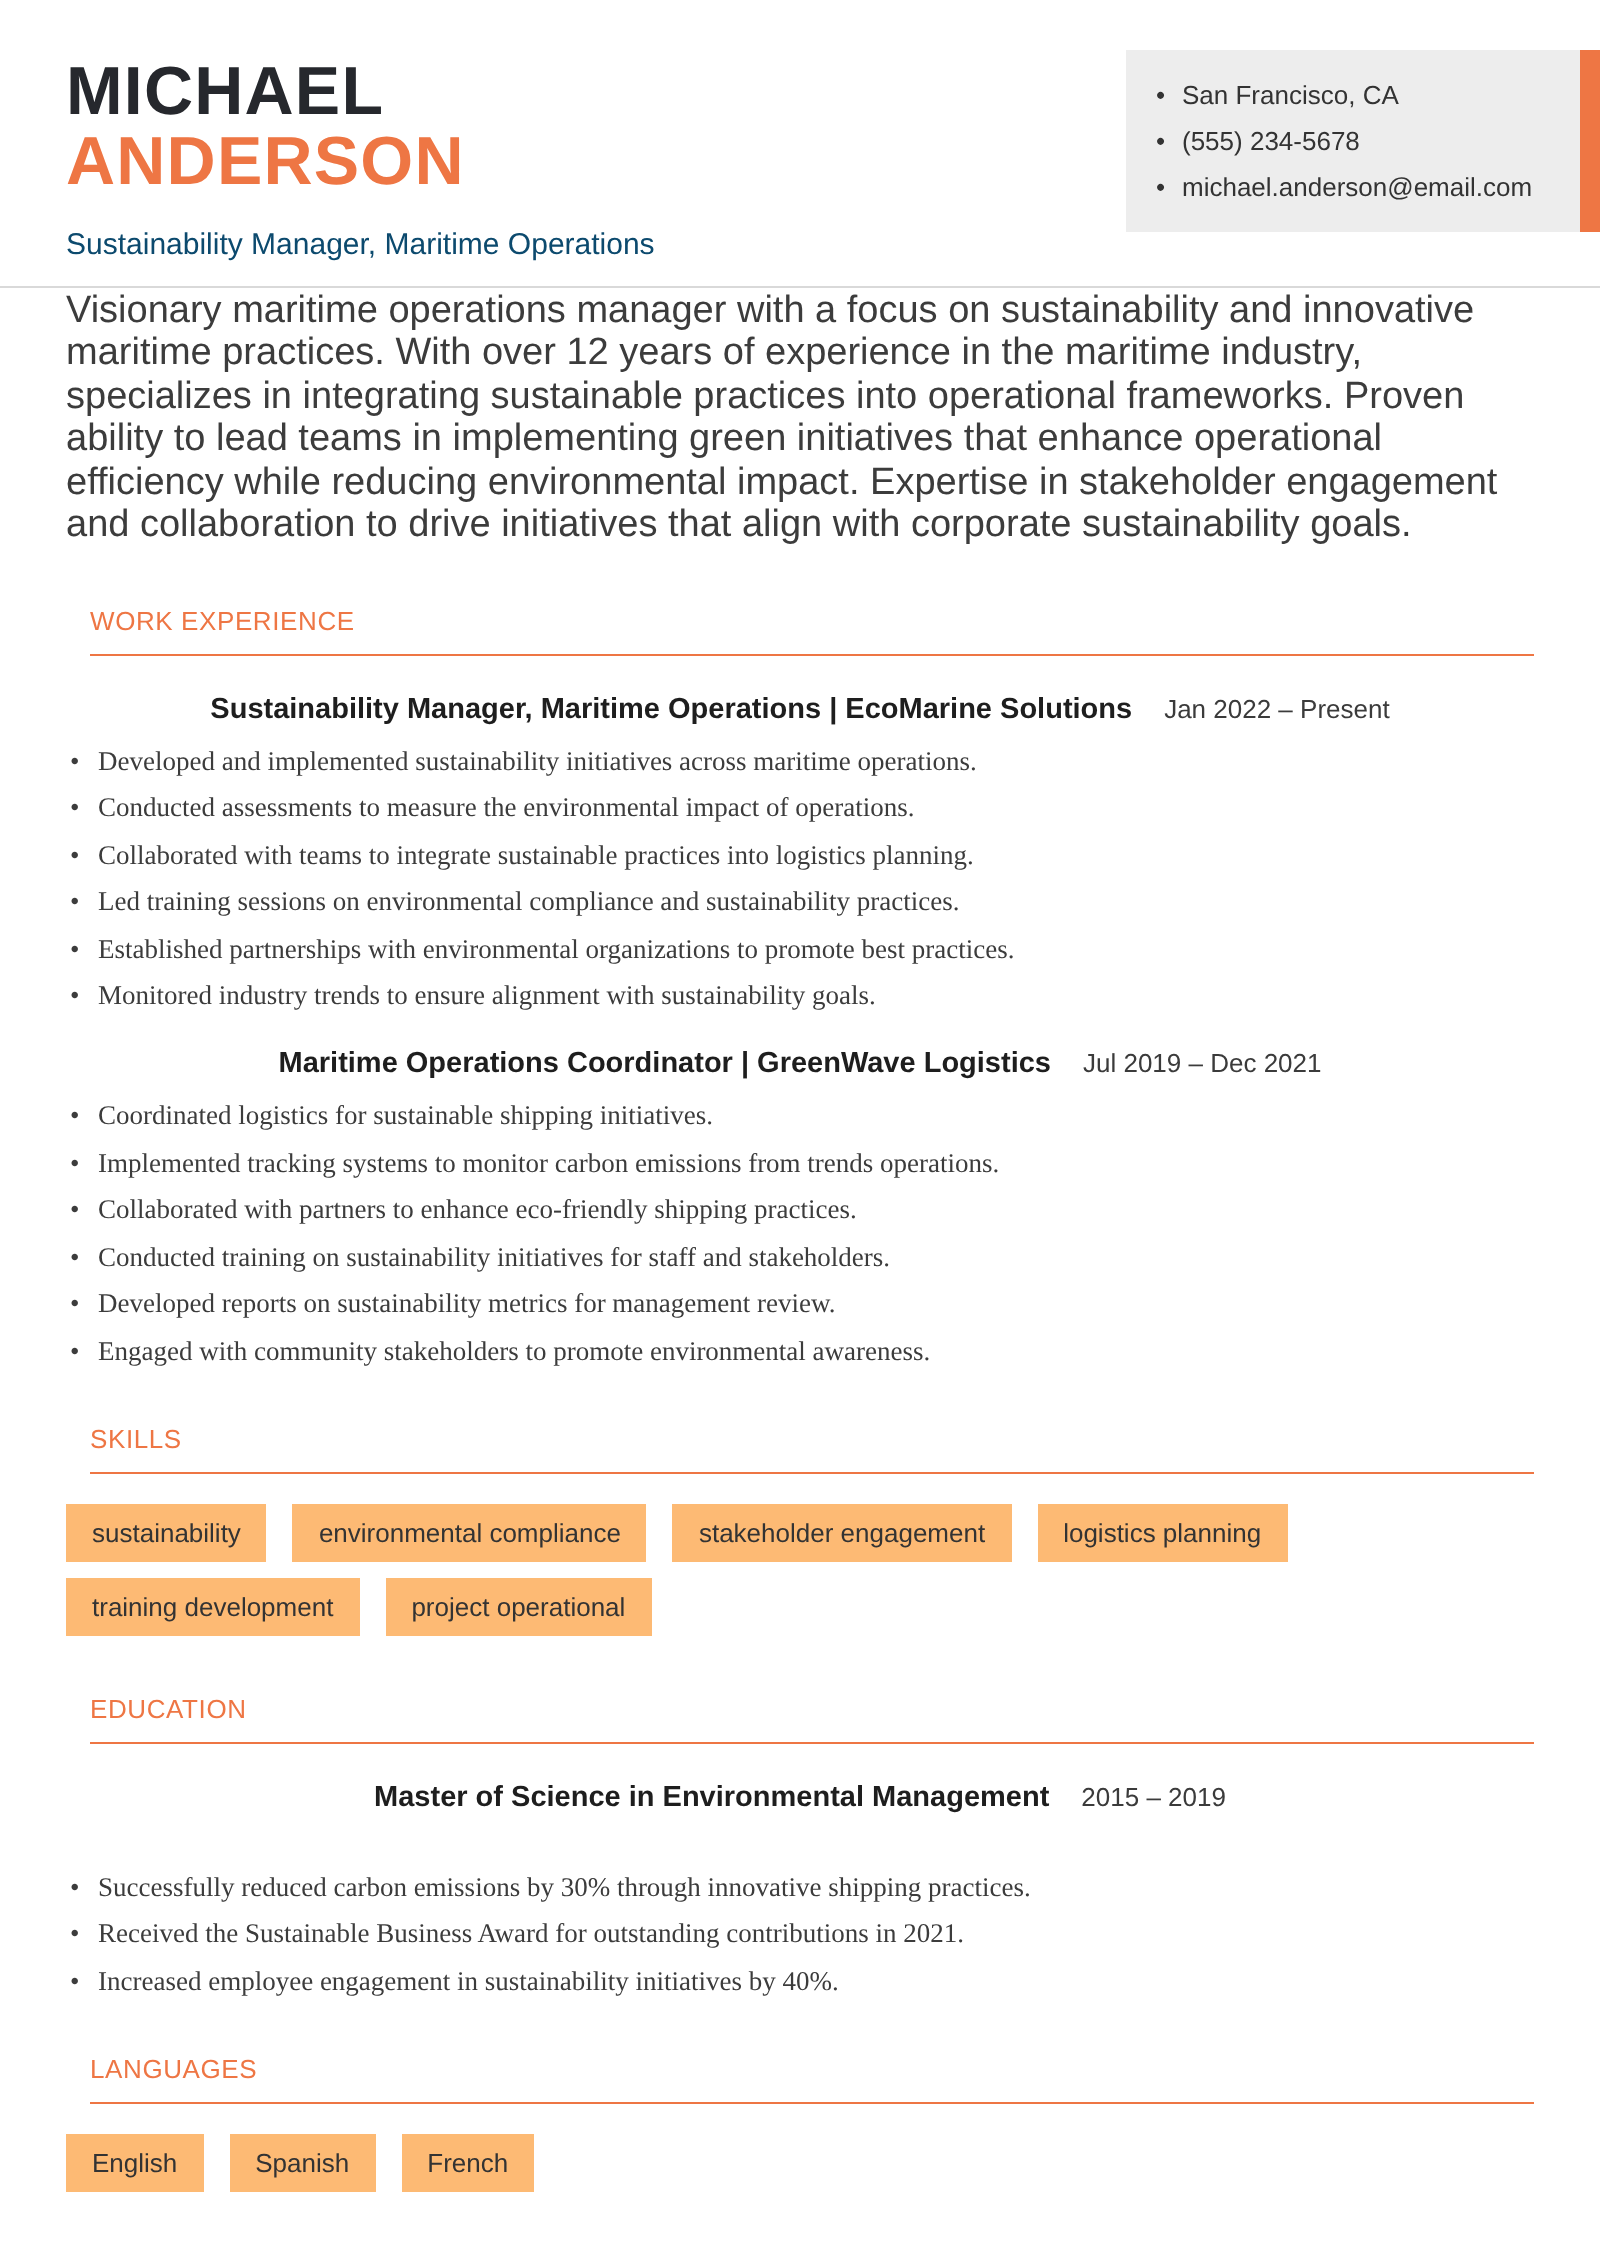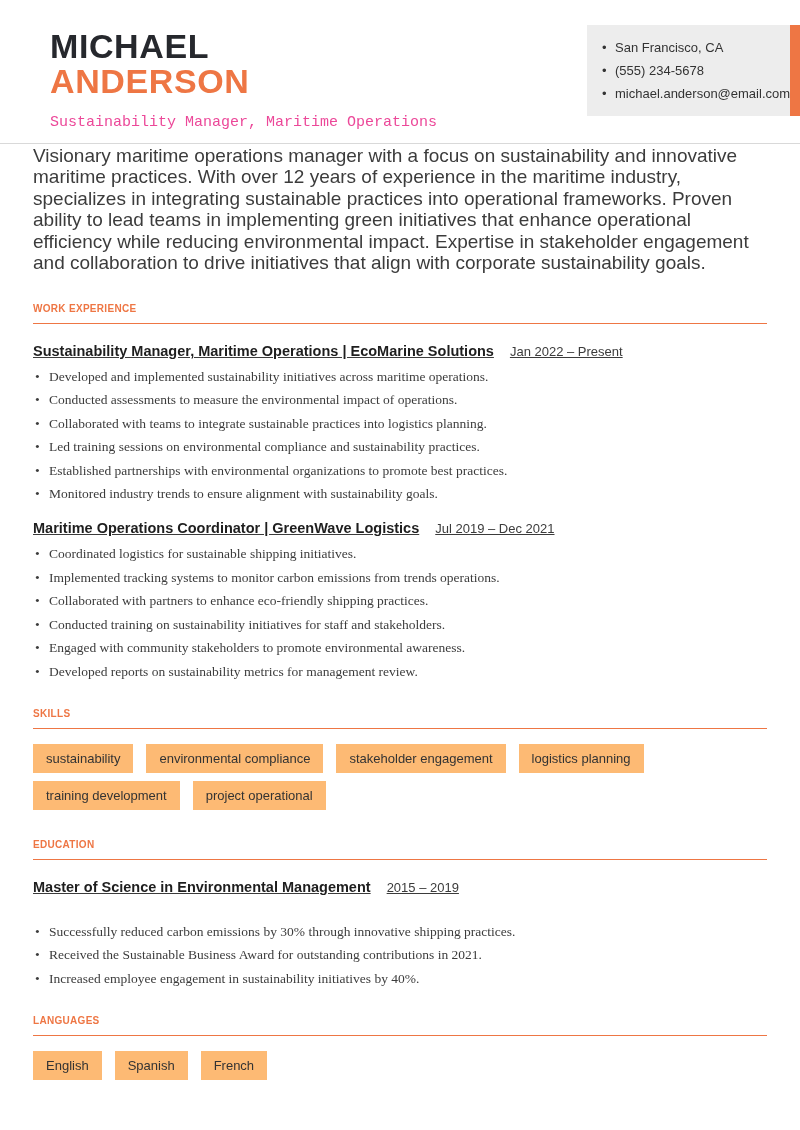--- a/index.html
+++ b/index.html
@@ -18,41 +18,40 @@
     min-height:1130px;
     margin:0 auto;
     background:#ffffff;
     padding-bottom:40px;
   }
   
   .header{
     display:flex;
     justify-content:space-between;
     align-items:flex-start;
-    padding:25px 0 0 50px;
+    padding:25px 0 0 33px;
   }
   .name{
     font-size:34px;
     font-weight:800;
     line-height:1.04;
     letter-spacing:0.6px;
     color:var(--name-dark);
     margin-top:4px;
   }
   .name .first{display:block;color:var(--name-dark);}
   .name .last{display:block;color:var(--accent);}
   .headline{
     margin-top:14px;
     font-size:15px;
-    color:#ec4899;
-    font-family:Liberation Mono, monospace;
+    color:#0c4a6e;
   }
   .contact-box{
     background:#ededed;
-    width:213px;
+    width:237px;
     padding:11px 14px 11px 15px;
     border-right:10px solid var(--accent);
   }
   .contact-list{list-style:none;}
   .contact-item{
     font-size:13px;
     color:#333333;
     line-height:23px;
     padding-left:13px;
     position:relative;
@@ -73,33 +72,33 @@
   .content{padding:0 33px;}
   .summary{
     margin-top:1px;
     font-size:19px;
     line-height:21.5px;
     color:#3c3c3c;
   }
   .section{margin-top:29px;}
   .section-title{
     color:var(--accent);
-    font-size:10px;
-    font-weight:700;
+    font-size:13px;
+    font-weight:400;
     letter-spacing:0.3px;
     padding-bottom:9px;
     border-bottom:1px solid var(--accent);
+    margin-left:12px;
   }
   
   .job{margin-top:19px;}
   .row{
     display:flex;
-    justify-content:flex-start;
+    justify-content:center;
     align-items:baseline;
-    text-decoration:underline;
   }
   .job-name{
     font-size:14.5px;
     font-weight:700;
     color:#1e1e1e;
   }
   .job-dates{
     font-size:13px;
     color:#3b3b3b;
     white-space:nowrap;
@@ -196,22 +195,22 @@
       <div class="job">
         <div class="row">
           <h3 class="job-name">Maritime Operations Coordinator | GreenWave Logistics</h3>
           <span class="job-dates">Jul 2019 – Dec 2021</span>
         </div>
         <ul class="bullets">
           <li>Coordinated logistics for sustainable shipping initiatives.</li>
           <li>Implemented tracking systems to monitor carbon emissions from trends operations.</li>
           <li>Collaborated with partners to enhance eco-friendly shipping practices.</li>
           <li>Conducted training on sustainability initiatives for staff and stakeholders.</li>
+          <li>Developed reports on sustainability metrics for management review.</li>
           <li>Engaged with community stakeholders to promote environmental awareness.</li>
-          <li>Developed reports on sustainability metrics for management review.</li>
         </ul>
       </div>
     </section>
 
     <section class="section">
       <h2 class="section-title">SKILLS</h2>
       <div class="tags">
         <span class="tag">sustainability</span>
         <span class="tag">environmental compliance</span>
         <span class="tag">stakeholder engagement</span>

